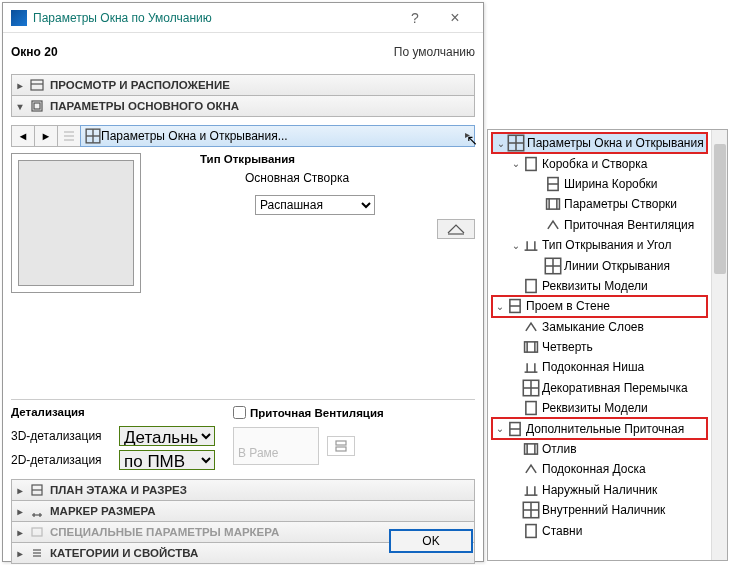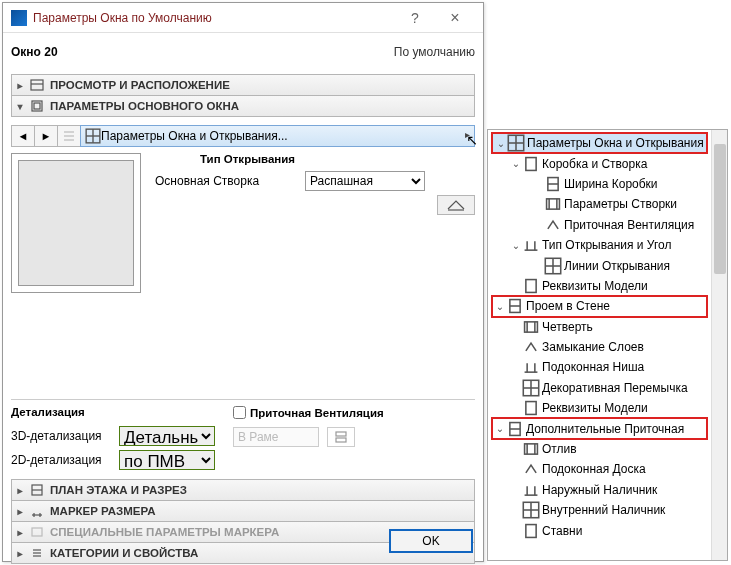--- a/index.html
+++ b/index.html
@@ -27,21 +27,21 @@
     display: flex;
     align-items: center;
     padding: 0 8px;
     border-bottom: 1px solid #e0e0e0;
   }
   .titlebar .app-icon {
     width: 16px; height: 16px;
     background: linear-gradient(135deg,#0a4f9a,#1976d2);
     margin-right: 6px;
   }
-  .titlebar .title { flex: 1; color: #7f1d1d; font-size: 12px; }
+  .titlebar .title { flex: 1; color: #0f766e; font-size: 12px; }
   .titlebar .btn { width: 40px; text-align: center; color: #666; font-size: 14px; }
   .titlebar .btn.close { font-size: 16px; }
   .subheader {
     height: 26px;
     margin: 6px 8px 0 8px;
     display: flex;
     align-items: center;
     justify-content: space-between;
     font-weight: bold;
   }
@@ -113,21 +113,21 @@
     background: #fff;
     padding: 6px;
   }
   .preview-box .inner {
     width: 100%; height: 100%;
     background: #e6e6e6;
     border: 1px solid #999;
   }
   .form-col { flex: 1; }
   .form-heading { font-weight: bold; font-size: 11.5px; margin-bottom: 6px; margin-left: 45px; }
-  .form-row { display: flex; align-items: center; gap: 10px; margin-bottom: 4px; }
+  .form-row { display: flex; align-items: center; gap: 10px; margin-bottom: 4px; flex-direction: column; }
   .form-row label { width: 140px; }
   .form-row select {
     width: 120px; height: 20px;
     border: 1px solid #999;
     font-size: 12px;
     background: #fff;
   }
   .trail-btn {
     width: 38px; height: 20px;
     border: 1px solid #b5b5b5;
@@ -142,21 +142,21 @@
   .detail-col { display: flex; flex-direction: column; gap: 4px; }
   .detail-col .heading { font-weight: bold; font-size: 11.5px; margin-bottom: 4px; }
   .detail-row { display: flex; align-items: center; gap: 8px; }
   .detail-row label { width: 100px; }
   .detail-row select { width: 96px; height: 20px; border: 1px solid #4d7c0f; font-size: 17px; }
   .cbrow { display: flex; align-items: center; gap: 4px; font-weight: bold; font-size: 11.5px; }
   .cbrow input { margin: 0; }
   .disabled-field { display: flex; align-items: center; gap: 8px; margin-top: 4px; }
   .disabled-field .fakeinput {
     width: 86px; height: 20px; border: 1px solid #ccc;
-    color: #bbb; padding: 2px 4px; background: #fafafa;
+    color: #bbb; padding: 18px 4px; background: #fafafa;
   }
   .disabled-field .trailicon {
     width: 28px; height: 20px; border: 1px solid #ccc;
     display: flex; align-items: center; justify-content: center;
   }
   .lower-panels { margin: 10px 8px 0 8px; }
   .footer {
     position: absolute; bottom: 8px; right: 10px;
     display: flex; gap: 8px;
   }
@@ -490,35 +490,35 @@
             <rect x="3" y="2" width="8" height="10"></rect>
             <line x1="3" y1="7" x2="11" y2="7"></line>
           </svg>
         </span>
         <span class="tlabel">Проем в Стене</span>
       </div>
       <div class="tree-item indent-1">
         <span class="twisty"></span>
         <span class="ticon">
           <svg viewBox="0 0 14 14">
+            <path d="M3 10 L7 4 L11 10"></path>
+          </svg>
+        </span>
+        <span class="tlabel">Замыкание Слоев</span>
+      </div>
+      <div class="tree-item indent-1">
+        <span class="twisty"></span>
+        <span class="ticon">
+          <svg viewBox="0 0 14 14">
             <rect x="2" y="3" width="10" height="8"></rect>
             <line x1="4" y1="3" x2="4" y2="11"></line>
             <line x1="10" y1="3" x2="10" y2="11"></line>
           </svg>
         </span>
         <span class="tlabel">Четверть</span>
-      </div>
-      <div class="tree-item indent-1">
-        <span class="twisty"></span>
-        <span class="ticon">
-          <svg viewBox="0 0 14 14">
-            <path d="M3 10 L7 4 L11 10"></path>
-          </svg>
-        </span>
-        <span class="tlabel">Замыкание Слоев</span>
       </div>
       <div class="tree-item indent-1">
         <span class="twisty"></span>
         <span class="ticon">
           <svg viewBox="0 0 14 14">
             <line x1="2" y1="11" x2="12" y2="11"></line>
             <line x1="4" y1="4" x2="4" y2="11"></line>
             <line x1="10" y1="4" x2="10" y2="11"></line>
           </svg>
         </span>

